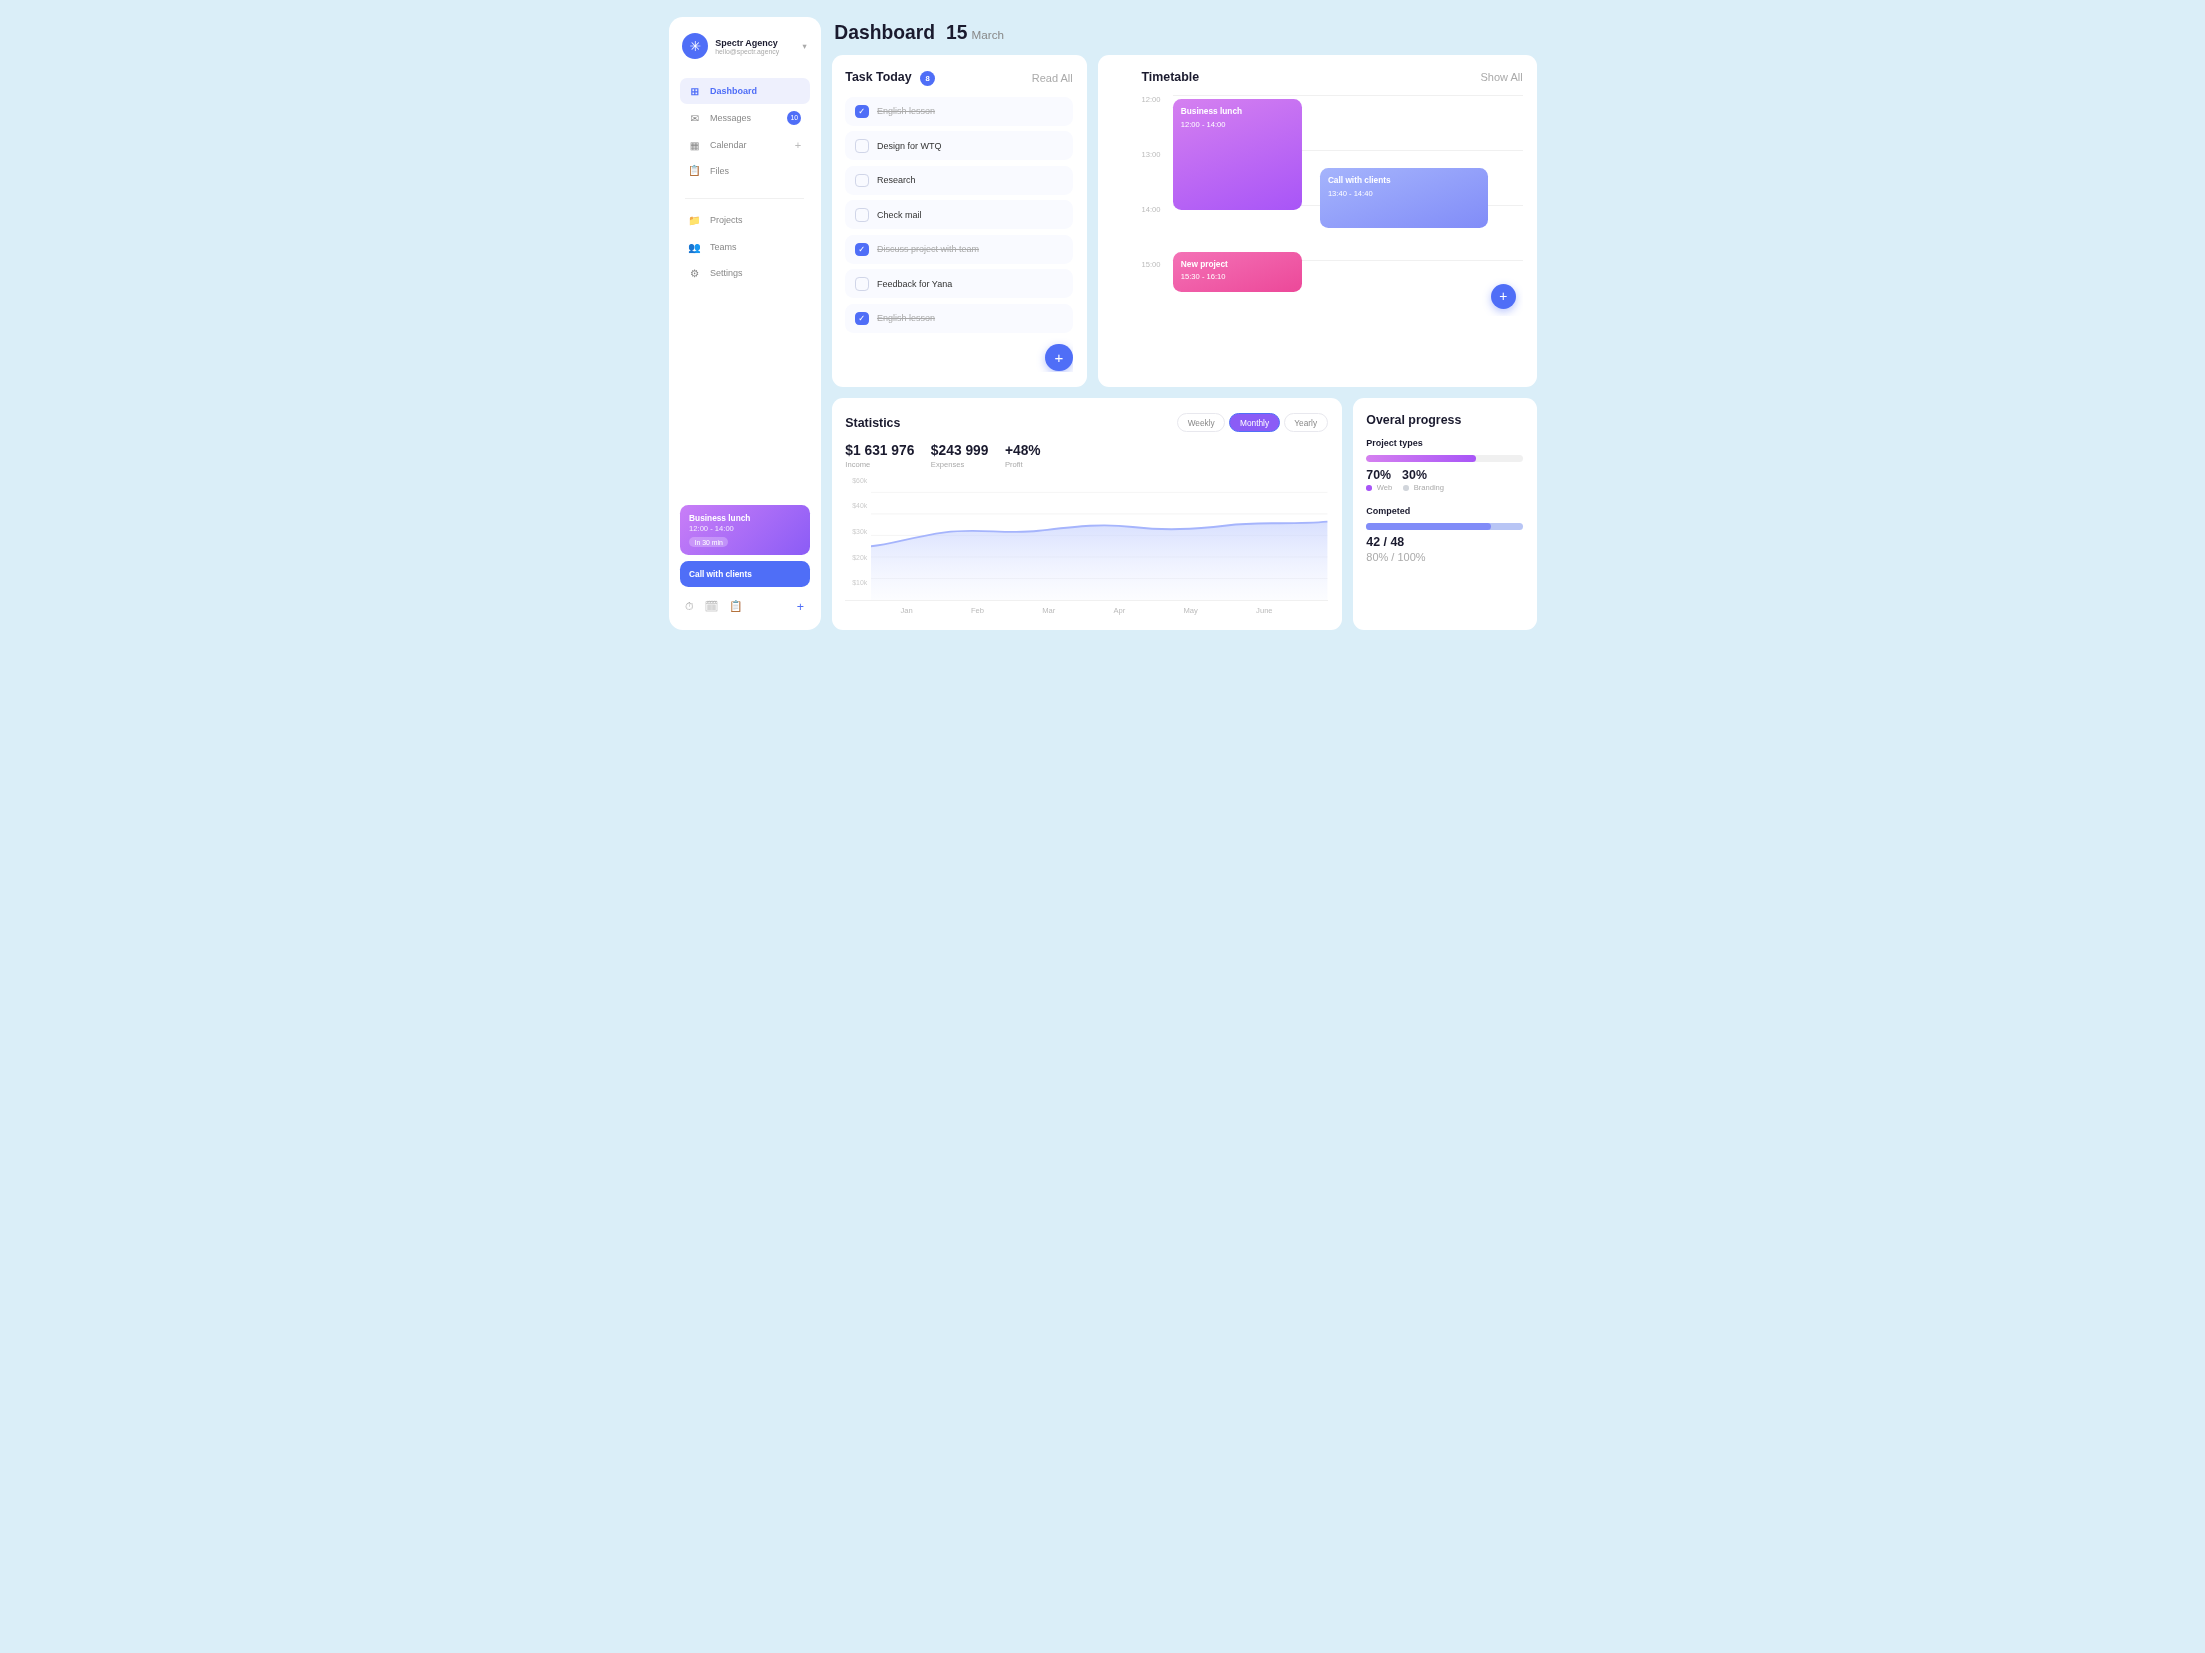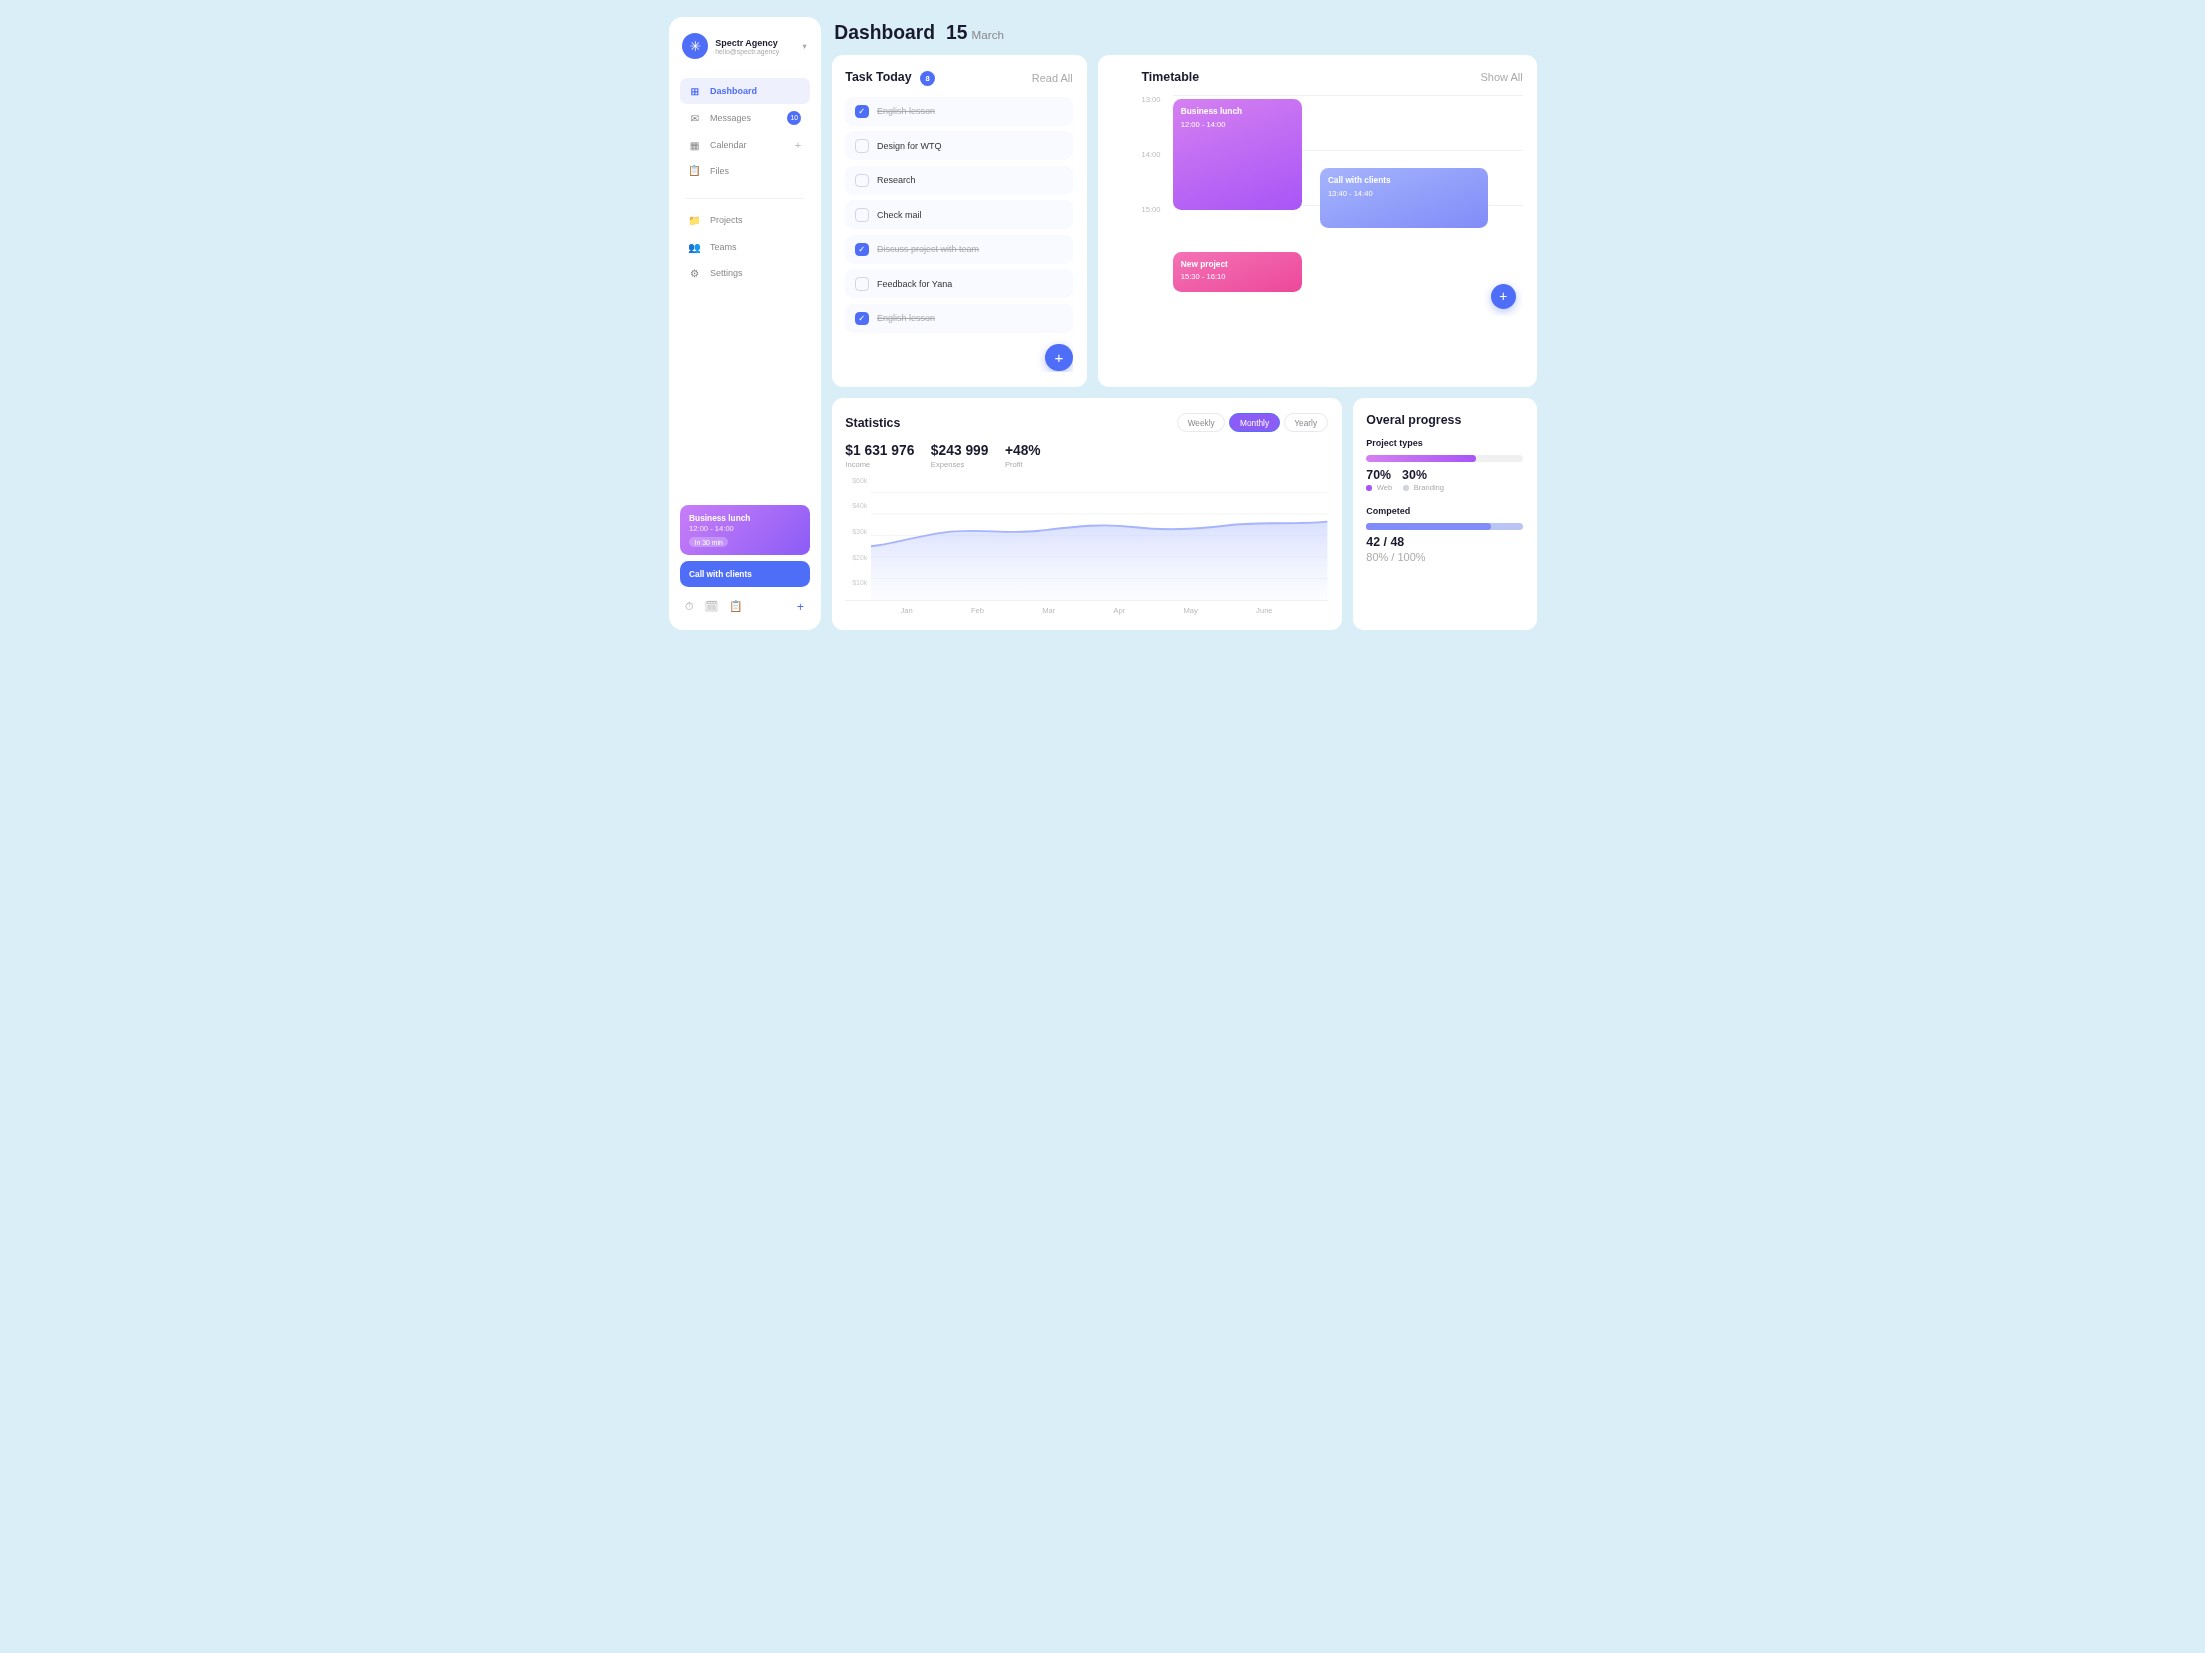--- a/index.html
+++ b/index.html
@@ -474,20 +474,24 @@
       <div class="card timetable-card">
         <div class="card-header">
           <span class="card-title">Timetable</span>
           <span class="card-link">Show All</span>
         </div>
         <div class="timetable-grid">
 
           <div style="position:relative; height:100%;">
             <div style="position:absolute; left:0; right:0; top:0; bottom:0;">
               <div class="time-row">
+                <span class="time-label">12:00</span>
+                <div class="time-line"></div>
+              </div>
+              <div class="time-row">
                 <span class="time-label">13:00</span>
                 <div class="time-line"></div>
               </div>
               <div class="time-row">
                 <span class="time-label">14:00</span>
                 <div class="time-line"></div>
               </div>
               <div class="time-row">
                 <span class="time-label">15:00</span>
                 <div class="time-line"></div>

